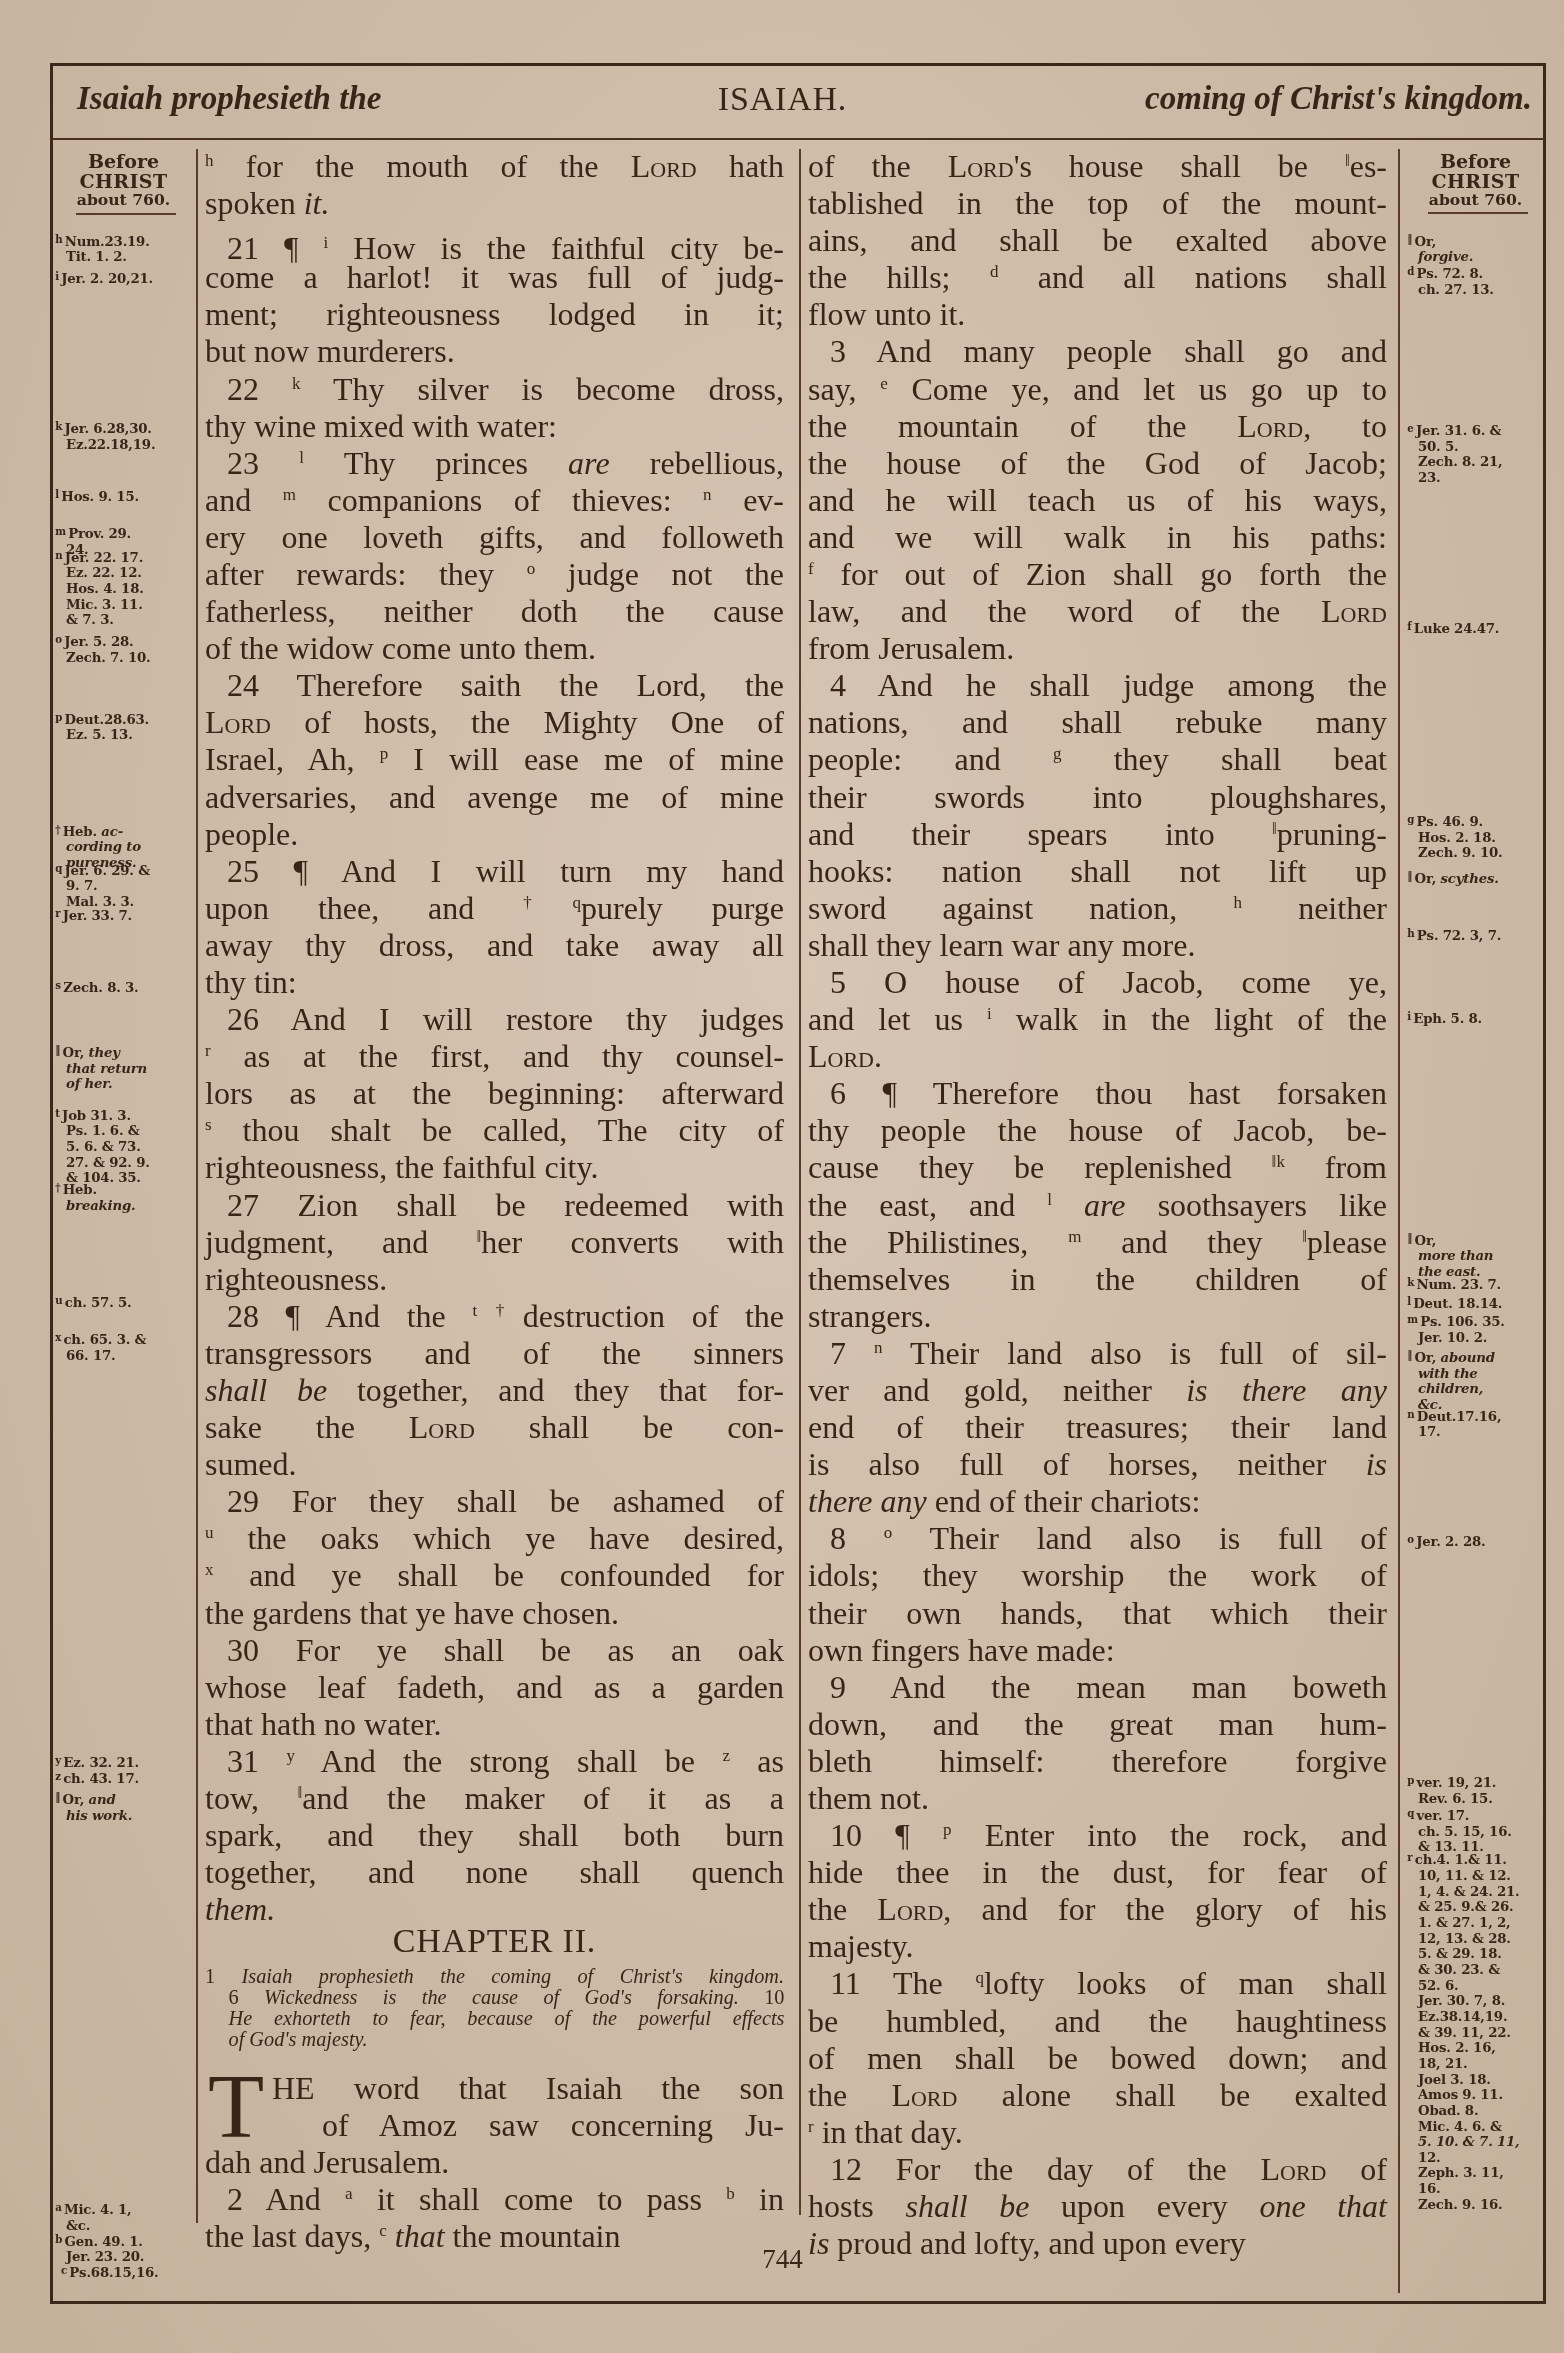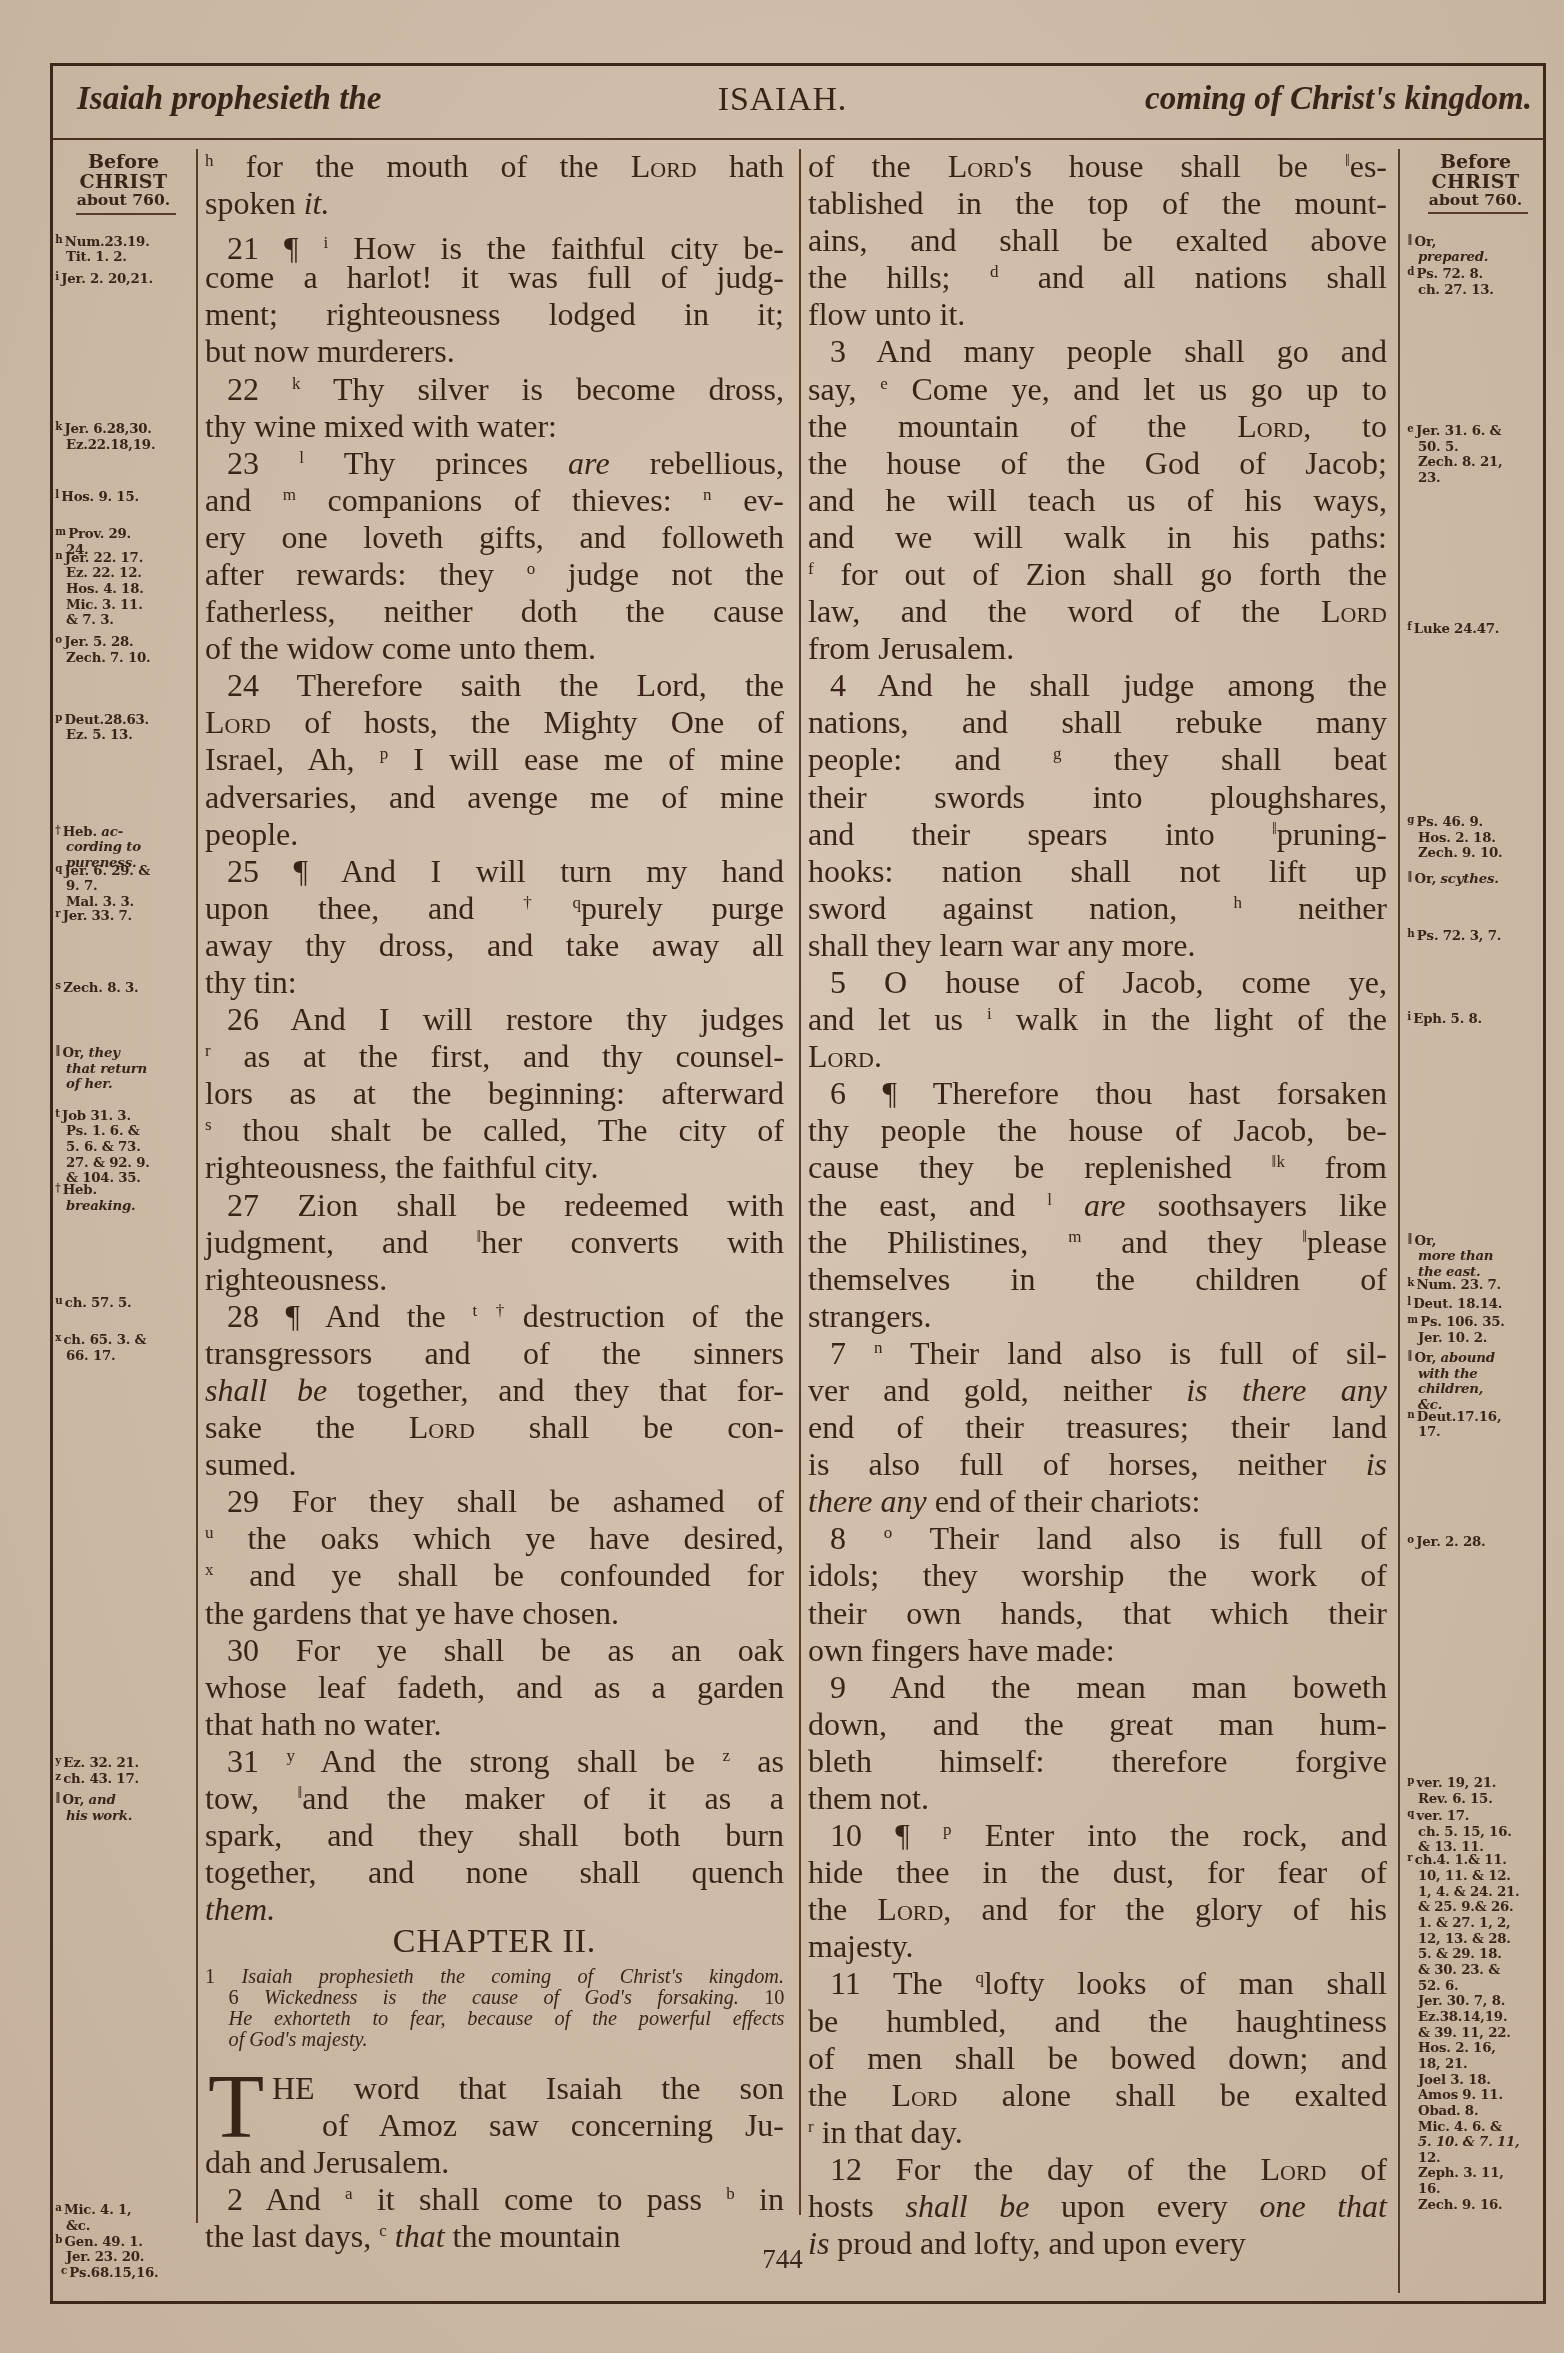--- a/index.html
+++ b/index.html
@@ -116,21 +116,21 @@
   </div>
 
 <div class="margin" id="rm" style="left:1401px; top:149px; width:149px;">
   <div class="hd" style="top:3.1px;">
     <div class="b">Before</div>
     <div class="c">CHRIST</div>
     <div class="a">about 760.</div>
   </div>
   <div class="mrule" style="left:27px; top:63px;"></div>
 <div class="m" style="top: 85px; left: 6.3px;"><span style="font-size:10.2px;position:relative;top:-3.1px;margin-right:2.3px">‖</span>Or,</div>
-    <div class="m" style="top: 100px; left: 17px;"><i>prepared.</i></div>
+    <div class="m" style="top: 100px; left: 17px;"><i>forgive.</i></div>
     <div class="m" style="top: 117px; left: 6.3px;"><span style="font-size:10.2px;position:relative;top:-3.1px;margin-right:2.3px">d</span>Ps. 72. 8.</div>
     <div class="m" style="top: 133px; left: 17px;">ch. 27. 13.</div>
     <div class="m" style="top: 274px; left: 6.3px;"><span style="font-size:10.2px;position:relative;top:-3.1px;margin-right:2.3px">e</span>Jer. 31. 6. &amp;</div>
     <div class="m" style="top: 290px; left: 17px;">50. 5.</div>
     <div class="m" style="top: 305px; left: 17px;">Zech. 8. 21,</div>
     <div class="m" style="top: 321px; left: 17px;">23.</div>
     <div class="m" style="top: 472px; left: 6.3px;"><span style="font-size:10.2px;position:relative;top:-3.1px;margin-right:2.3px">f</span>Luke 24.47.</div>
     <div class="m" style="top: 665px; left: 6.3px;"><span style="font-size:10.2px;position:relative;top:-3.1px;margin-right:2.3px">g</span>Ps. 46. 9.</div>
     <div class="m" style="top: 681px; left: 17px;">Hos. 2. 18.</div>
     <div class="m" style="top: 696px; left: 17px;">Zech. 9. 10.</div>

